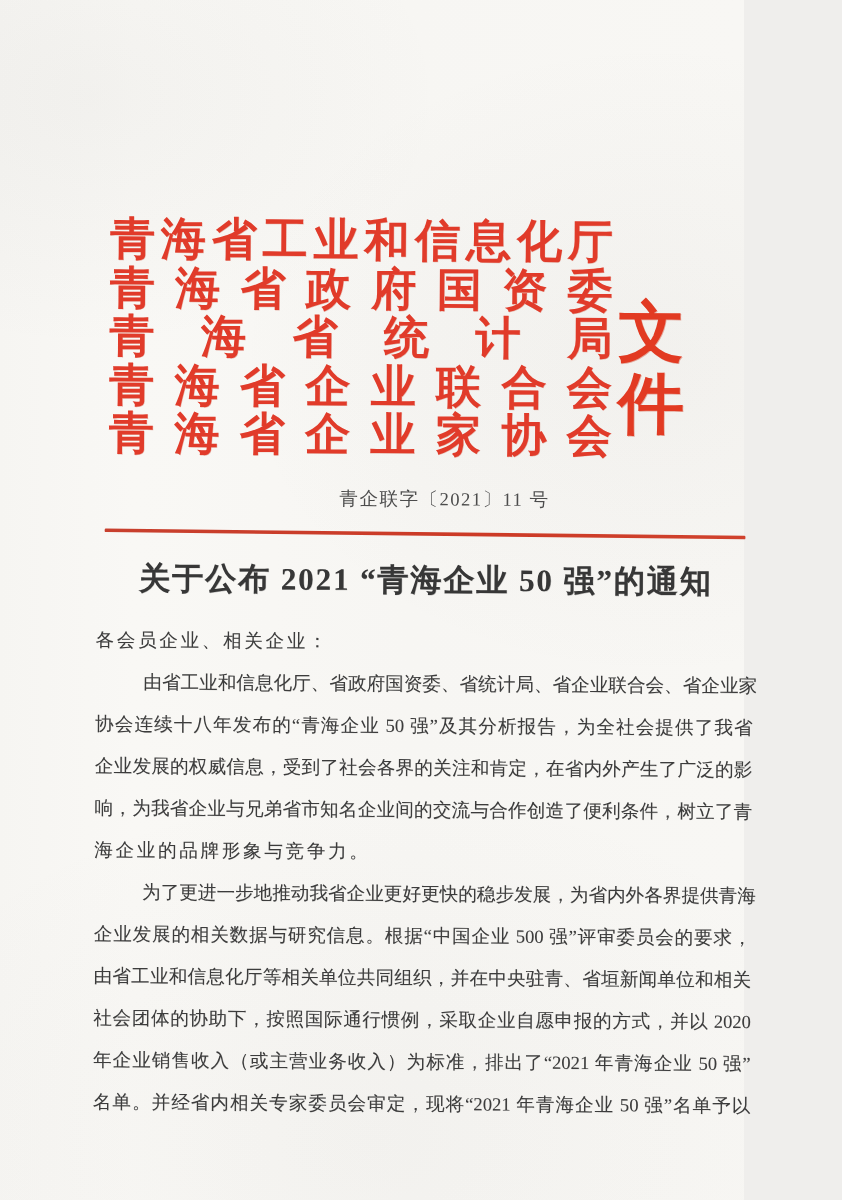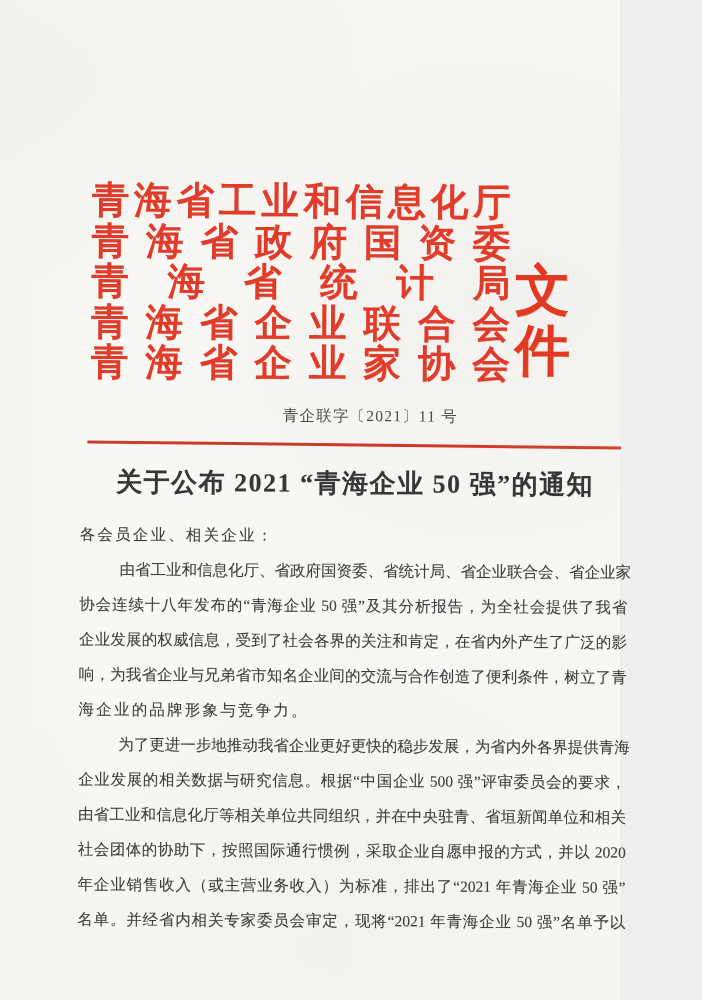--- a/index.html
+++ b/index.html
@@ -37,21 +37,21 @@
     font-weight: bold;
     color: #e13b2a;
     text-align: justify;
     text-align-last: justify;
     white-space: nowrap;
     text-shadow: 0.4px 0.4px 0 rgba(200,70,45,0.35);
   }
   .doc-type {
     position: absolute;
     left: 514px;
-    top: 260px;
+    top: 246px;
     font-size: 55px;
     line-height: 60px;
     font-weight: bold;
     color: #e23a22;
     letter-spacing: 3px;
     text-shadow: 0.6px 0.6px 0 rgba(205,60,35,0.4);
   }
   
   .doc-number {
     position: absolute;

